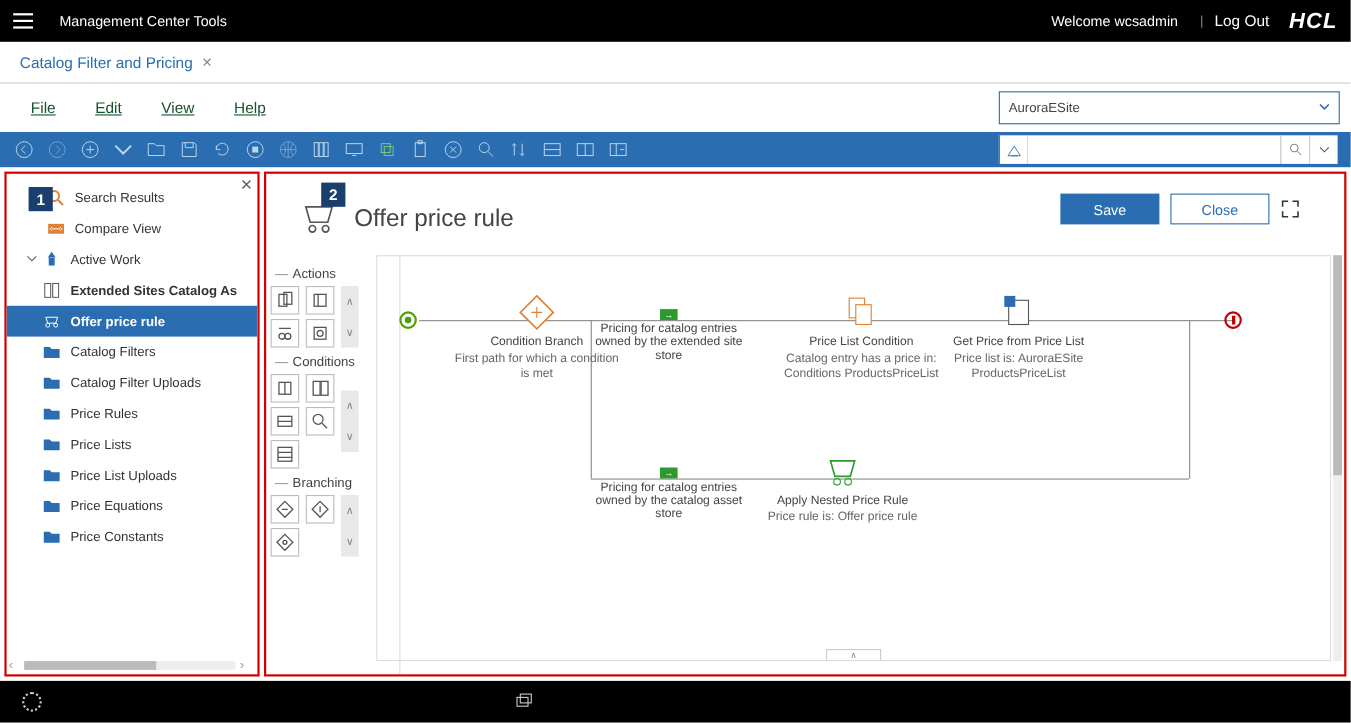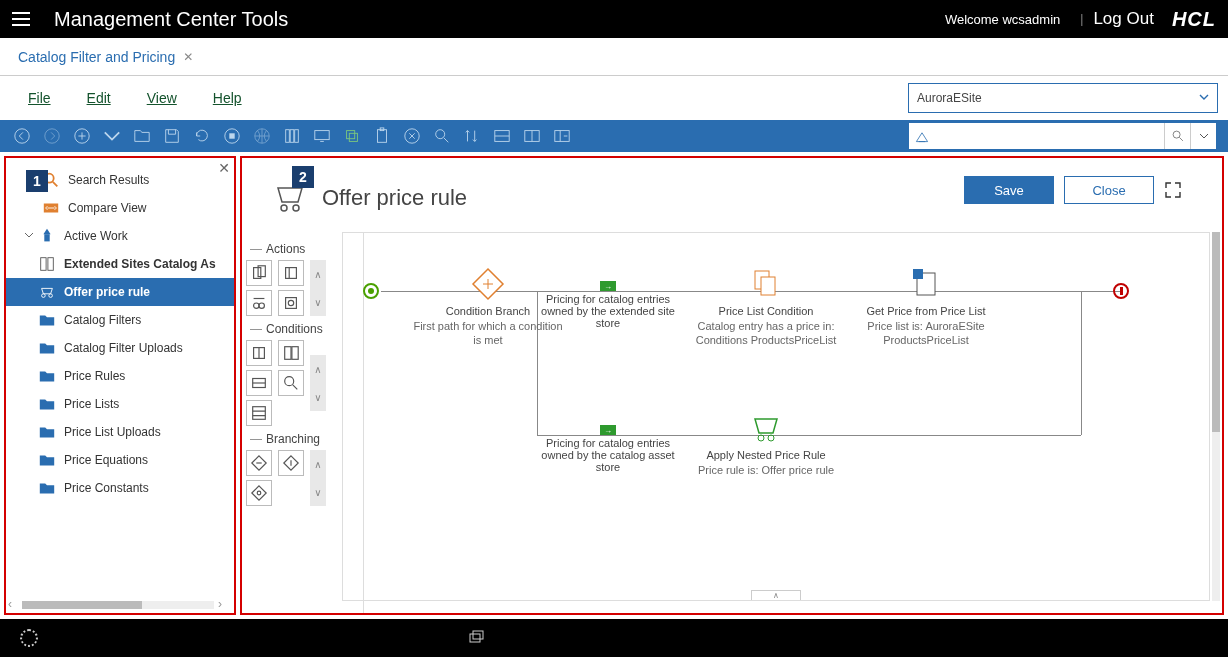--- a/index.html
+++ b/index.html
@@ -2,24 +2,24 @@
 <html><head>
 <meta charset="utf-8">
 <style>
 * { box-sizing: border-box; margin: 0; padding: 0; font-family: Arial, Helvetica, sans-serif; }
 body { width: 1228px; height: 657px; overflow: hidden; background: #fff; font-size: 12px; color: #333; }
 
 
 .topbar { background: #000; color: #fff; height: 38px; display: flex; align-items: center; padding: 0 12px; }
 .ham { width: 18px; height: 14px; display: flex; flex-direction: column; justify-content: space-between; cursor: pointer; margin-right: 24px; }
 .ham span { display: block; height: 2px; background: #fff; }
-.app-title { font-size: 20px; flex: 1; }
+.app-title { font-size: 13px; flex: 1; }
 .welcome { font-size: 13px; margin-right: 10px; }
 .sep { color: #888; margin: 0 10px; }
-.logout { font-size: 17px; cursor: pointer; }
+.logout { font-size: 14px; cursor: pointer; }
 .logo { font-style: italic; font-weight: bold; font-size: 20px; letter-spacing: 1px; margin-left: 18px; }
 
 
 .tabbar { height: 38px; border-bottom: 1px solid #ccc; display: flex; align-items: center; padding: 0 18px; }
 .tab { color: #2a6db0; font-size: 14px; margin-right: 8px; }
 .tab-close { color: #888; cursor: pointer; font-size: 12px; }
 
 
 .menubar { height: 44px; display: flex; align-items: center; padding: 0 10px; }
 .menuitem { font-size: 14px; color: #14532d; padding: 6px 18px; cursor: pointer; text-decoration: underline; }
@@ -543,21 +543,21 @@
             </div>
           <div class="ntitle">Condition Branch</div>
           <div class="ndesc">First path for which a condition is met</div>
         </div>
 
         <div class="node" style="top:48px;left:190px">
           <div class="green-tag">→</div>
           <div class="ntitle">Pricing for catalog entries owned by the extended site store</div>
         </div>
 
-        <div class="node" style="top:34px;left:348px">
+        <div class="node" style="top:34px;left:365px">
           <div class="nicon">
               <svg viewBox="0 0 34 34">
                 <rect x="6" y="4" width="14" height="18" stroke="#e08030" fill="#fff"></rect>
                 <rect x="12" y="10" width="14" height="18" stroke="#e08030" fill="#fff"></rect>
               </svg>
             </div>
           <div class="ntitle">Price List Condition</div>
           <div class="ndesc">Catalog entry has a price in: Conditions ProductsPriceList</div>
         </div>
 

